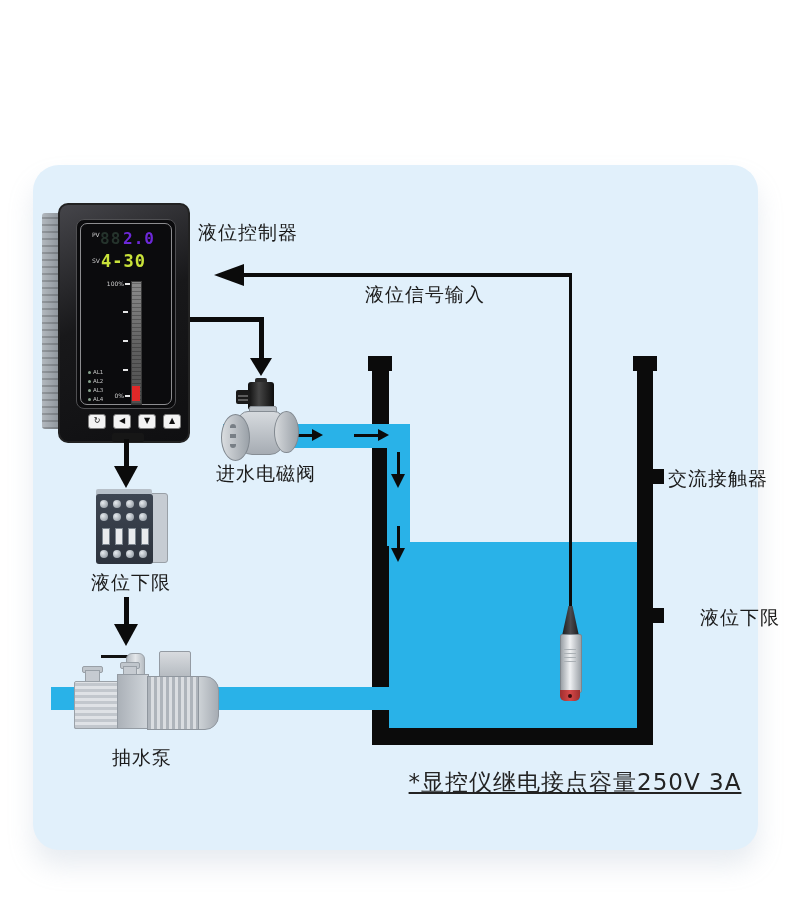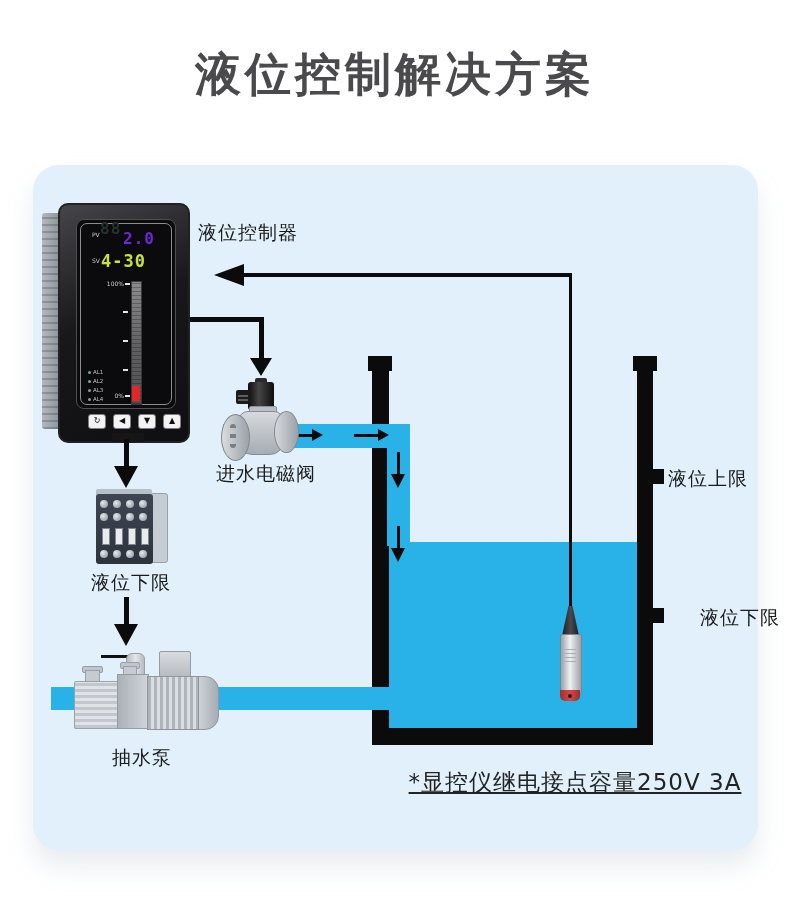--- a/index.html
+++ b/index.html
@@ -21,21 +21,20 @@
   .btn{width:16px;height:13px;background:#f3f3f3;border:1px solid #7d7d7d;border-radius:3px;font-size:8px;line-height:12px;text-align:center;color:#111;}
   .ledrow{font-size:5.5px;color:#c4c4c4;white-space:nowrap;}
   .led{display:inline-block;width:3px;height:3px;border-radius:50%;background:#86a08c;margin-right:2px;vertical-align:middle;}
   .tick{width:5px;height:2px;background:#e5e5e5;}
 </style>
 </head>
 <body>
 
 <div id="canvas">
 
-  <div class="abs" style="left:0;top:44px;width:790px;text-align:center;font-size:46px;font-weight:bold;color:#4A4A4D;letter-spacing:4px;">液位控制解决方案</div>
 
   <div class="abs" style="left:33px;top:165px;width:725px;height:685px;background:#E1F0FB;border-radius:26px;box-shadow:0 16px 26px rgba(150,170,190,0.22);"></div>
 
   <div class="abs blk" style="left:368px;top:356px;width:24px;height:15px;"></div>
   <div class="abs blk" style="left:372px;top:356px;width:17px;height:389px;"></div>
   <div class="abs blk" style="left:633px;top:356px;width:24px;height:15px;"></div>
   <div class="abs blk" style="left:637px;top:356px;width:16px;height:389px;"></div>
   <div class="abs blk" style="left:372px;top:728px;width:281px;height:17px;"></div>
 
   <div class="abs" style="left:51px;top:687px;width:340px;height:23px;background:#29B2E8;"></div>
@@ -47,27 +46,28 @@
   <div class="abs blk" style="left:292px;top:434px;width:20px;height:3px;"></div>
   <div class="abs arrow-right-sm" style="left:312px;top:429px;"></div>
   <div class="abs blk" style="left:354px;top:434px;width:24px;height:3px;"></div>
   <div class="abs arrow-right-sm" style="left:378px;top:429px;"></div>
   <div class="abs blk" style="left:397px;top:452px;width:3px;height:22px;"></div>
   <div class="abs arrow-down-sm" style="left:391px;top:474px;"></div>
   <div class="abs blk" style="left:397px;top:526px;width:3px;height:22px;"></div>
   <div class="abs arrow-down-sm" style="left:391px;top:548px;"></div>
 
   <div class="abs blk" style="left:650px;top:469px;width:14px;height:15px;"></div>
-  <div class="abs cn" style="left:668px;top:466px;">液位上限</div>
+  <div class="abs cn" style="left:668px;top:466px;">交流接触器</div>
   <div class="abs blk" style="left:650px;top:608px;width:14px;height:15px;"></div>
   <div class="abs cn" style="left:700px;top:605px;">液位下限</div>
 
   <div class="abs blk" style="left:242px;top:273px;width:330px;height:4px;"></div>
   <div class="abs arrow-left" style="left:214px;top:264px;"></div>
   <div class="abs blk" style="left:569px;top:275px;width:3px;height:333px;"></div>
+  <div class="abs cn ctr" style="left:350px;top:282px;width:150px;">液位信号输入</div>
 
   <div class="abs" style="left:562px;top:606px;width:17px;height:30px;background:linear-gradient(90deg,#1c1c1e,#4a4a4e,#1c1c1e);clip-path:polygon(38% 0,62% 0,100% 100%,0 100%);"></div>
   <div class="abs" style="left:560px;top:634px;width:20px;height:57px;background:linear-gradient(90deg,#9ba1a7,#eff1f3 45%,#9ba1a7);border:1px solid #7e858c;border-radius:2px;"></div>
   <div class="abs" style="left:564px;top:648px;width:12px;height:14px;background:repeating-linear-gradient(0deg,#aab0b5 0 1px,transparent 1px 4px);"></div>
   <div class="abs" style="left:560px;top:690px;width:20px;height:11px;background:linear-gradient(90deg,#9e2e2e,#d64848,#9e2e2e);border-radius:0 0 5px 5px;"></div>
   <div class="abs" style="left:568px;top:694px;width:4px;height:4px;border-radius:50%;background:#3a0d0d;"></div>
 
   <div class="abs blk" style="left:184px;top:317px;width:80px;height:5px;"></div>
   <div class="abs blk" style="left:259px;top:317px;width:5px;height:43px;"></div>
   <div class="abs arrow-down-mid" style="left:250px;top:358px;"></div>
@@ -82,21 +82,21 @@
   <div class="abs" style="left:230px;top:424px;width:6px;height:24px;background:repeating-linear-gradient(0deg,#787f86 0 4px,transparent 4px 10px);border-radius:3px;"></div>
   <div class="abs" style="left:274px;top:411px;width:23px;height:40px;background:linear-gradient(90deg,#d5d8db,#9aa1a8);border:1px solid #81888f;border-radius:50%;"></div>
   <div class="abs cn" style="left:216px;top:461px;">进水电磁阀</div>
 
   <div class="abs" style="left:42px;top:213px;width:26px;height:216px;border-radius:3px;background:linear-gradient(90deg,#b2b8be,#7c838a),repeating-linear-gradient(0deg,rgba(0,0,0,0.18) 0 2px,transparent 2px 7px);background-blend-mode:multiply;"></div>
   <div class="abs" style="left:58px;top:203px;width:128px;height:236px;background:linear-gradient(155deg,#45454a,#18181a 45%,#0f0f11);border:2px solid #222;border-radius:10px;"></div>
   <div class="abs" style="left:76px;top:219px;width:98px;height:188px;background:#0b0b0d;border:1px solid #4f4f52;border-radius:8px;"></div>
   <div class="abs" style="left:80px;top:223px;width:90px;height:180px;border:1px solid #8d8d90;border-radius:7px;"></div>
 
   <div class="abs tinyw" style="left:92px;top:231px;">PV</div>
-  <div class="abs seg" style="left:100px;top:219px;font-size:16px;color:#25332c;">88</div>
+  <div class="abs seg" style="left:100px;top:229px;font-size:16px;color:#25332c;">88</div>
   <div class="abs seg" style="left:123px;top:229px;font-size:16px;color:#6d28d9;">2.0</div>
   <div class="abs tinyw" style="left:92px;top:257px;">SV</div>
   <div class="abs seg" style="left:101px;top:251px;font-size:17px;color:#C9E23A;">4-30</div>
 
   <div class="abs tinyw" style="left:100px;top:280px;width:24px;text-align:right;">100%</div>
   <div class="abs tick" style="left:125px;top:283px;"></div>
   <div class="abs" style="left:131px;top:281px;width:9px;height:122px;border:1px solid #3a3a3a;background:linear-gradient(180deg,#8b8b8b,#5f5f5f 55%,#4f4f4f),repeating-linear-gradient(0deg,rgba(0,0,0,0.25) 0 1px,transparent 1px 4px);background-blend-mode:multiply;"></div>
   <div class="abs" style="left:132px;top:386px;width:8px;height:15px;background:#E02828;"></div>
   <div class="abs tick" style="left:123px;top:311px;"></div>
   <div class="abs tick" style="left:123px;top:340px;"></div>

